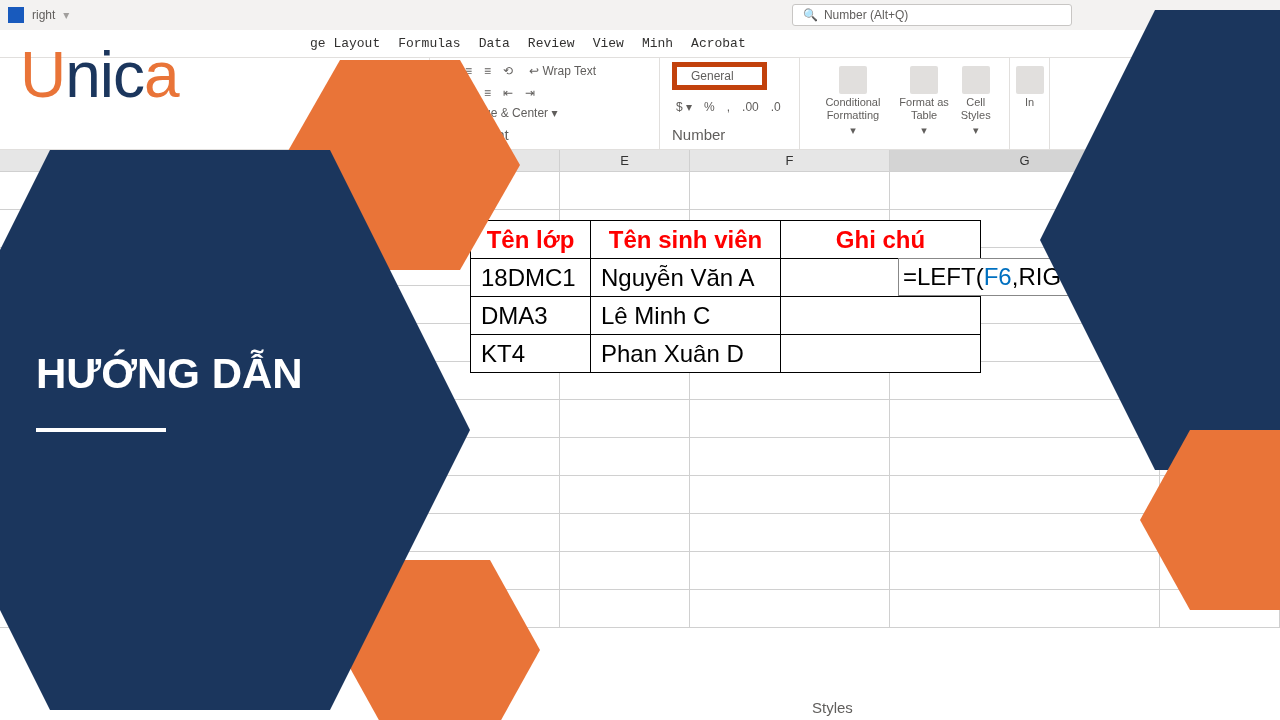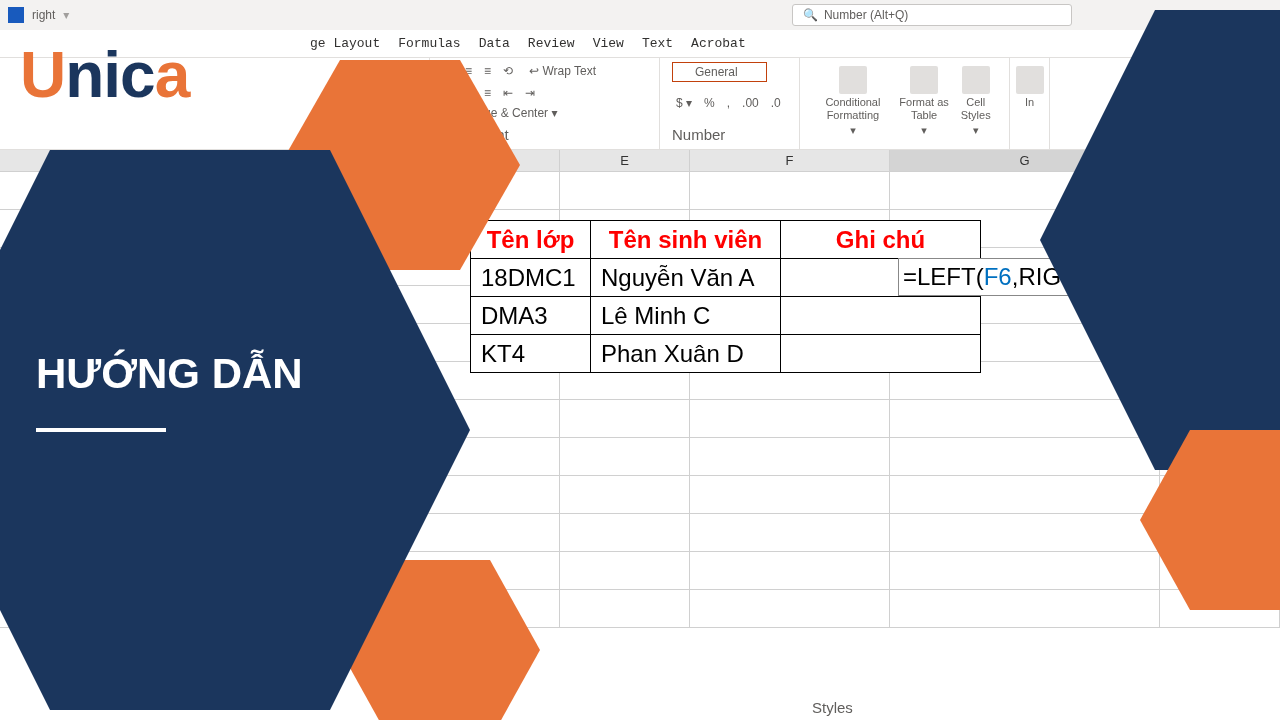--- a/index.html
+++ b/index.html
@@ -48,21 +48,21 @@
 .formula-cell .ref2 { color: #ff0000; }
 
 
 .hex-orange-top { position: absolute; top: 60px; left: 280px; width: 240px; height: 210px; background: #e97438; clip-path: polygon(25% 0%, 75% 0%, 100% 50%, 75% 100%, 25% 100%, 0% 50%); z-index: 5; }
 .hex-blue-main { position: absolute; top: 150px; left: -90px; width: 560px; height: 560px; background: #1b365d; clip-path: polygon(25% 0%, 75% 0%, 100% 50%, 75% 100%, 25% 100%, 0% 50%); z-index: 6; }
 .hex-orange-bottom { position: absolute; top: 560px; left: 340px; width: 200px; height: 180px; background: #e97438; clip-path: polygon(25% 0%, 75% 0%, 100% 50%, 75% 100%, 25% 100%, 0% 50%); z-index: 5; }
 .hex-blue-right { position: absolute; top: 10px; right: -220px; width: 460px; height: 460px; background: #1b365d; clip-path: polygon(25% 0%, 75% 0%, 100% 50%, 75% 100%, 25% 100%, 0% 50%); z-index: 5; }
 .hex-orange-right { position: absolute; top: 430px; right: -60px; width: 200px; height: 180px; background: #e97438; clip-path: polygon(25% 0%, 75% 0%, 100% 50%, 75% 100%, 25% 100%, 0% 50%); z-index: 5; }
 
 
-.logo { position: absolute; top: 38px; left: 20px; font-size: 64px; font-weight: 700; z-index: 20; letter-spacing: -1px; font-family: Arial, sans-serif; }
+.logo { position: absolute; top: 38px; left: 20px; font-size: 64px; font-weight: 400; z-index: 20; letter-spacing: -1px; font-family: Arial, sans-serif; }
 .logo .u1 { color: #e97438; }
 .logo .n { color: #1b365d; }
 .logo .i { color: #1b365d; position: relative; }
 .logo .c { color: #1b365d; }
 .logo .a { color: #e97438; }
 
 
 .overlay-text { position: absolute; top: 350px; left: 36px; z-index: 10; }
 .overlay-text .line1 { color: #fff; font-size: 42px; font-weight: 800; font-family: Arial, sans-serif; margin-bottom: 18px; text-align: center; }
 .overlay-text .white-box { background: #fff; padding: 10px 18px; border-radius: 6px; display: inline-block; }
@@ -81,21 +81,21 @@
     <span>Number (Alt+Q)</span>
   </div>
 </div>
 
 <div class="ribbon-tabs">
   <span class="tab">ge Layout</span>
   <span class="tab">Formulas</span>
   <span class="tab">Data</span>
   <span class="tab">Review</span>
   <span class="tab">View</span>
-  <span class="tab">Text</span>
+  <span class="tab">Minh</span>
   <span class="tab">Acrobat</span>
 </div>
 
 <div class="ribbon">
   <div class="ribbon-group" style="width:90px">
     <div class="controls">
       <span class="ribbon-btn">25</span>
       <span class="ribbon-btn">A^</span>
       <span class="ribbon-btn">A˅</span>
     </div>
@@ -114,21 +114,21 @@
       <span class="ribbon-btn">≡</span>
       <span class="ribbon-btn">≡</span>
       <span class="ribbon-btn">⇤</span>
       <span class="ribbon-btn">⇥</span>
       <span style="margin-left:8px">⊞ <span>Merge &amp; Center</span> ▾</span>
     </div>
     <div class="label">Alignment</div>
   </div>
   <div class="ribbon-group" style="width:140px">
     <div class="controls">
-      <span style="border:1px solid #c2410c;padding:2px 28px 2px 22px">General</span>
+      <span style="border:5px solid #c2410c;padding:2px 28px 2px 14px">General</span>
     </div>
     <div class="controls">
       <span class="ribbon-btn">$ ▾</span>
       <span class="ribbon-btn">%</span>
       <span class="ribbon-btn">,</span>
       <span class="ribbon-btn">.00</span>
       <span class="ribbon-btn">.0</span>
     </div>
     <div class="label">Number</div>
   </div>

